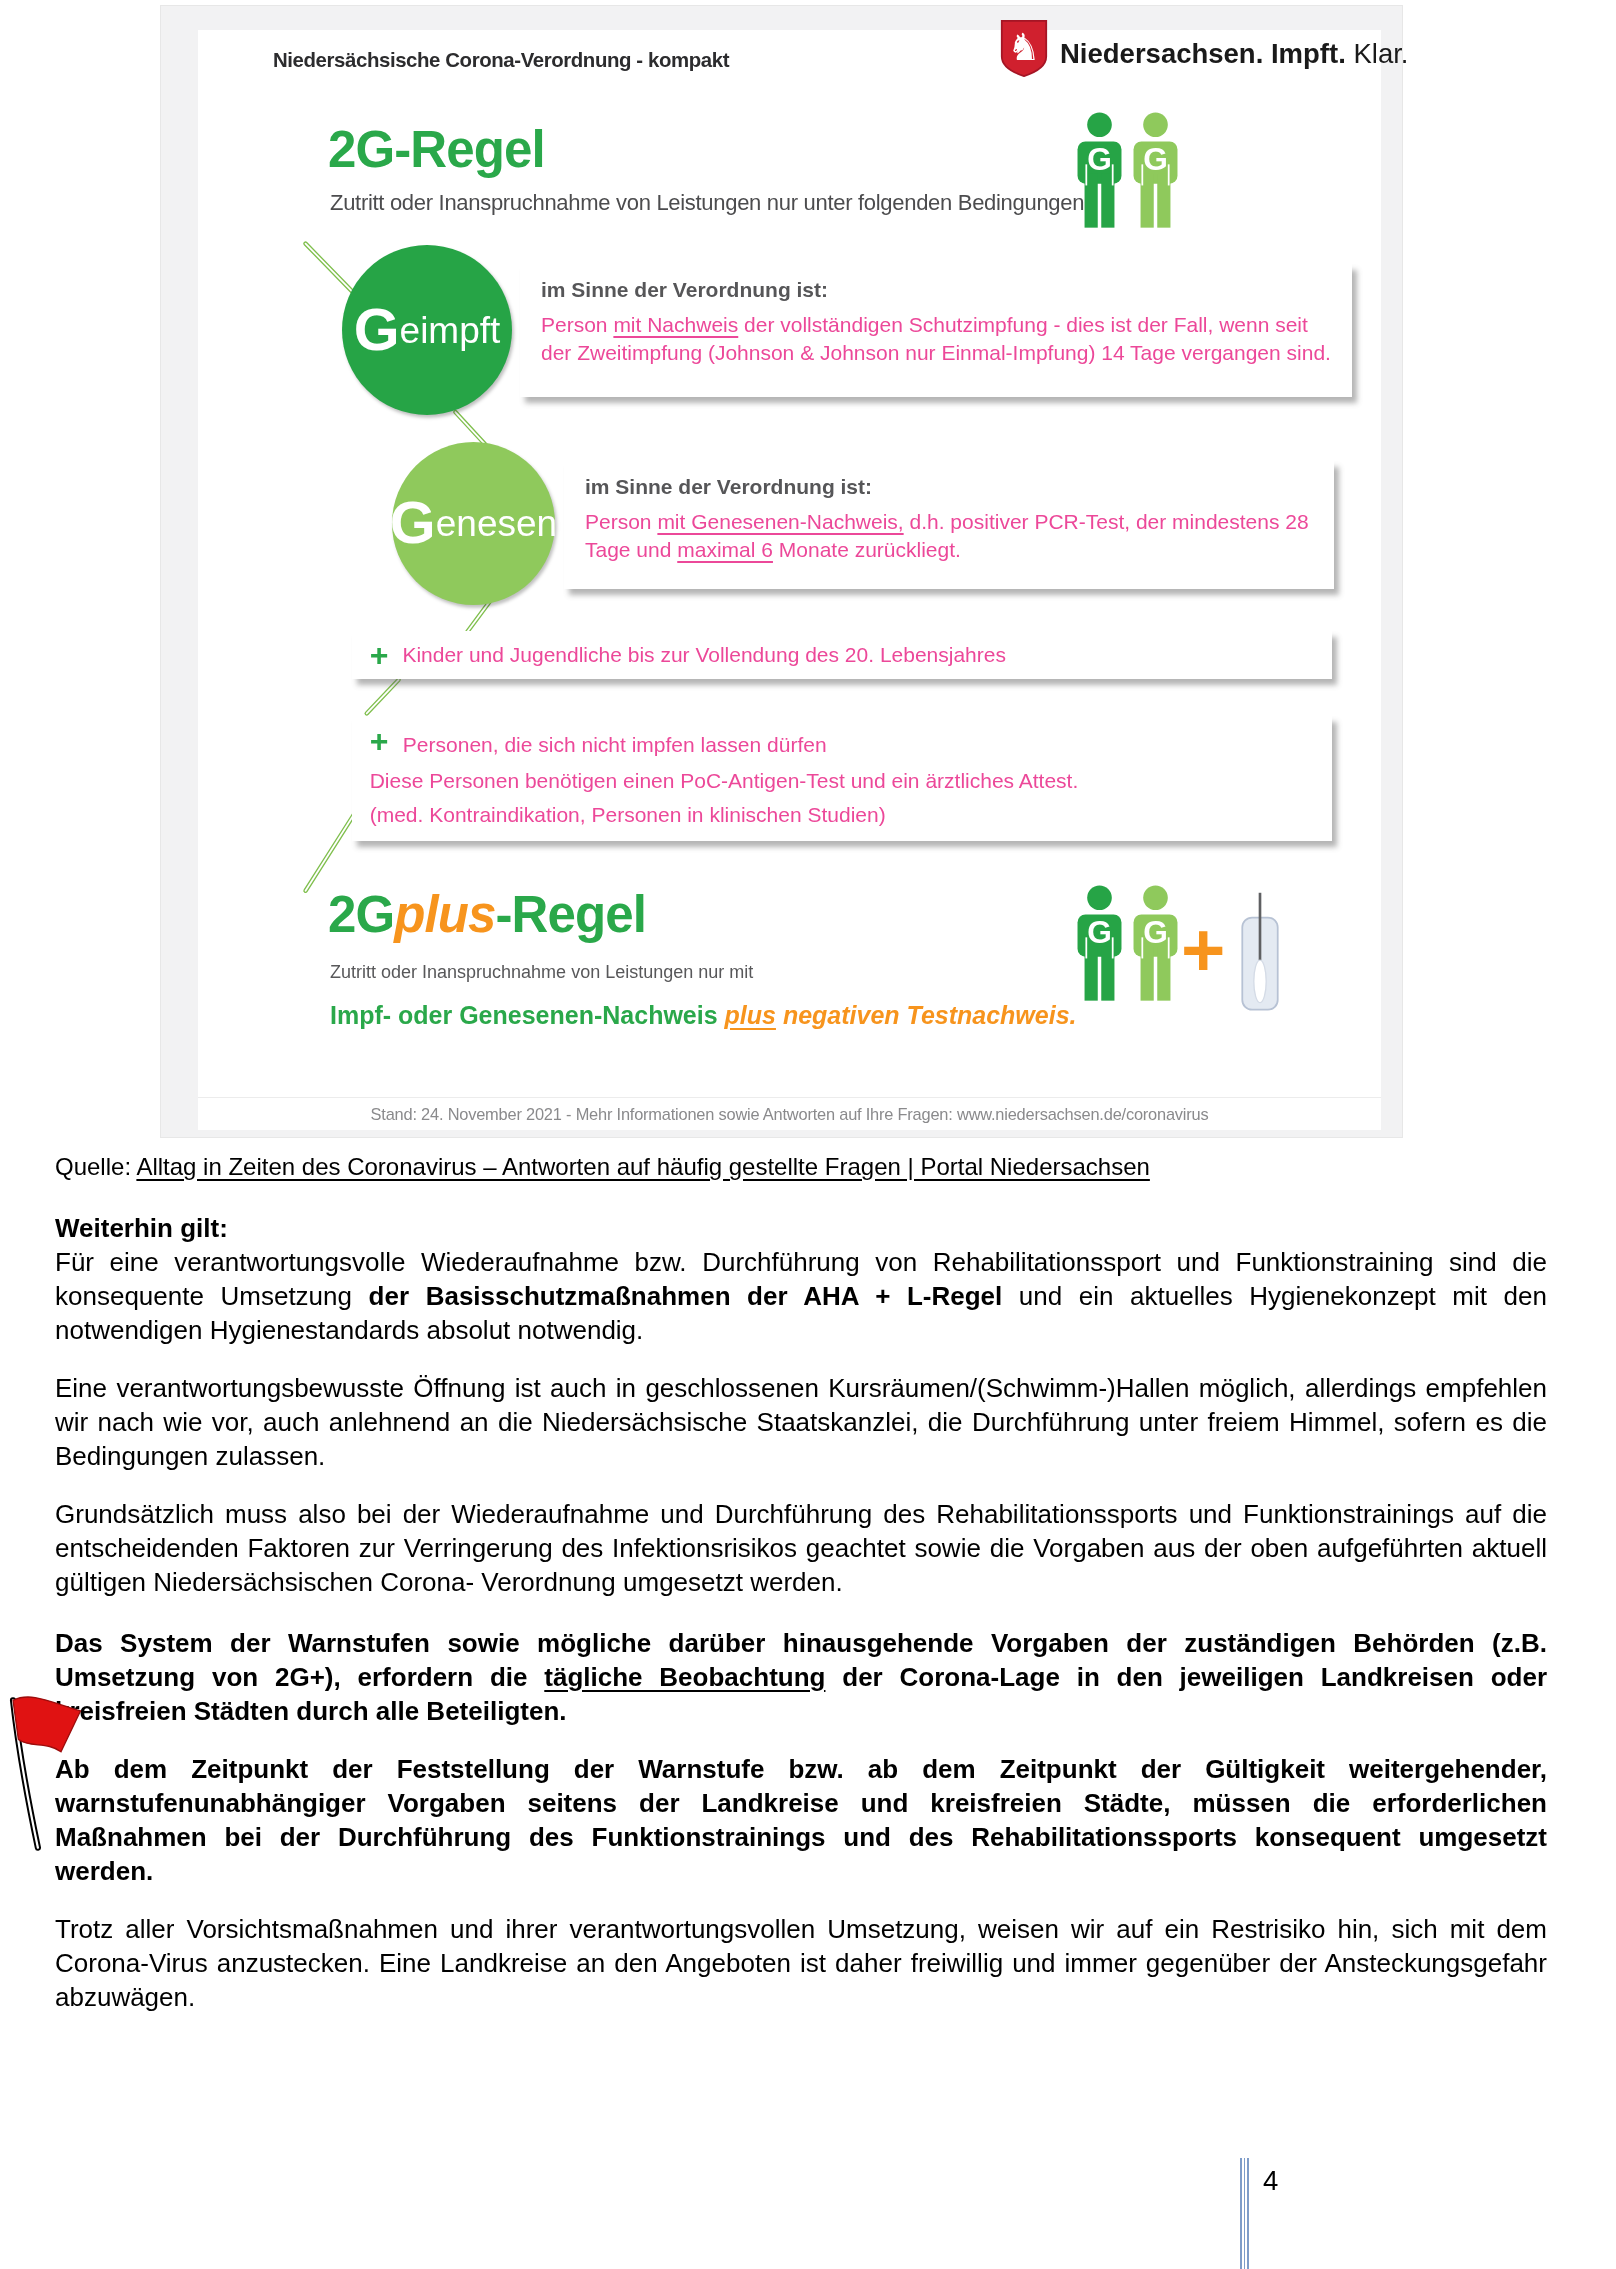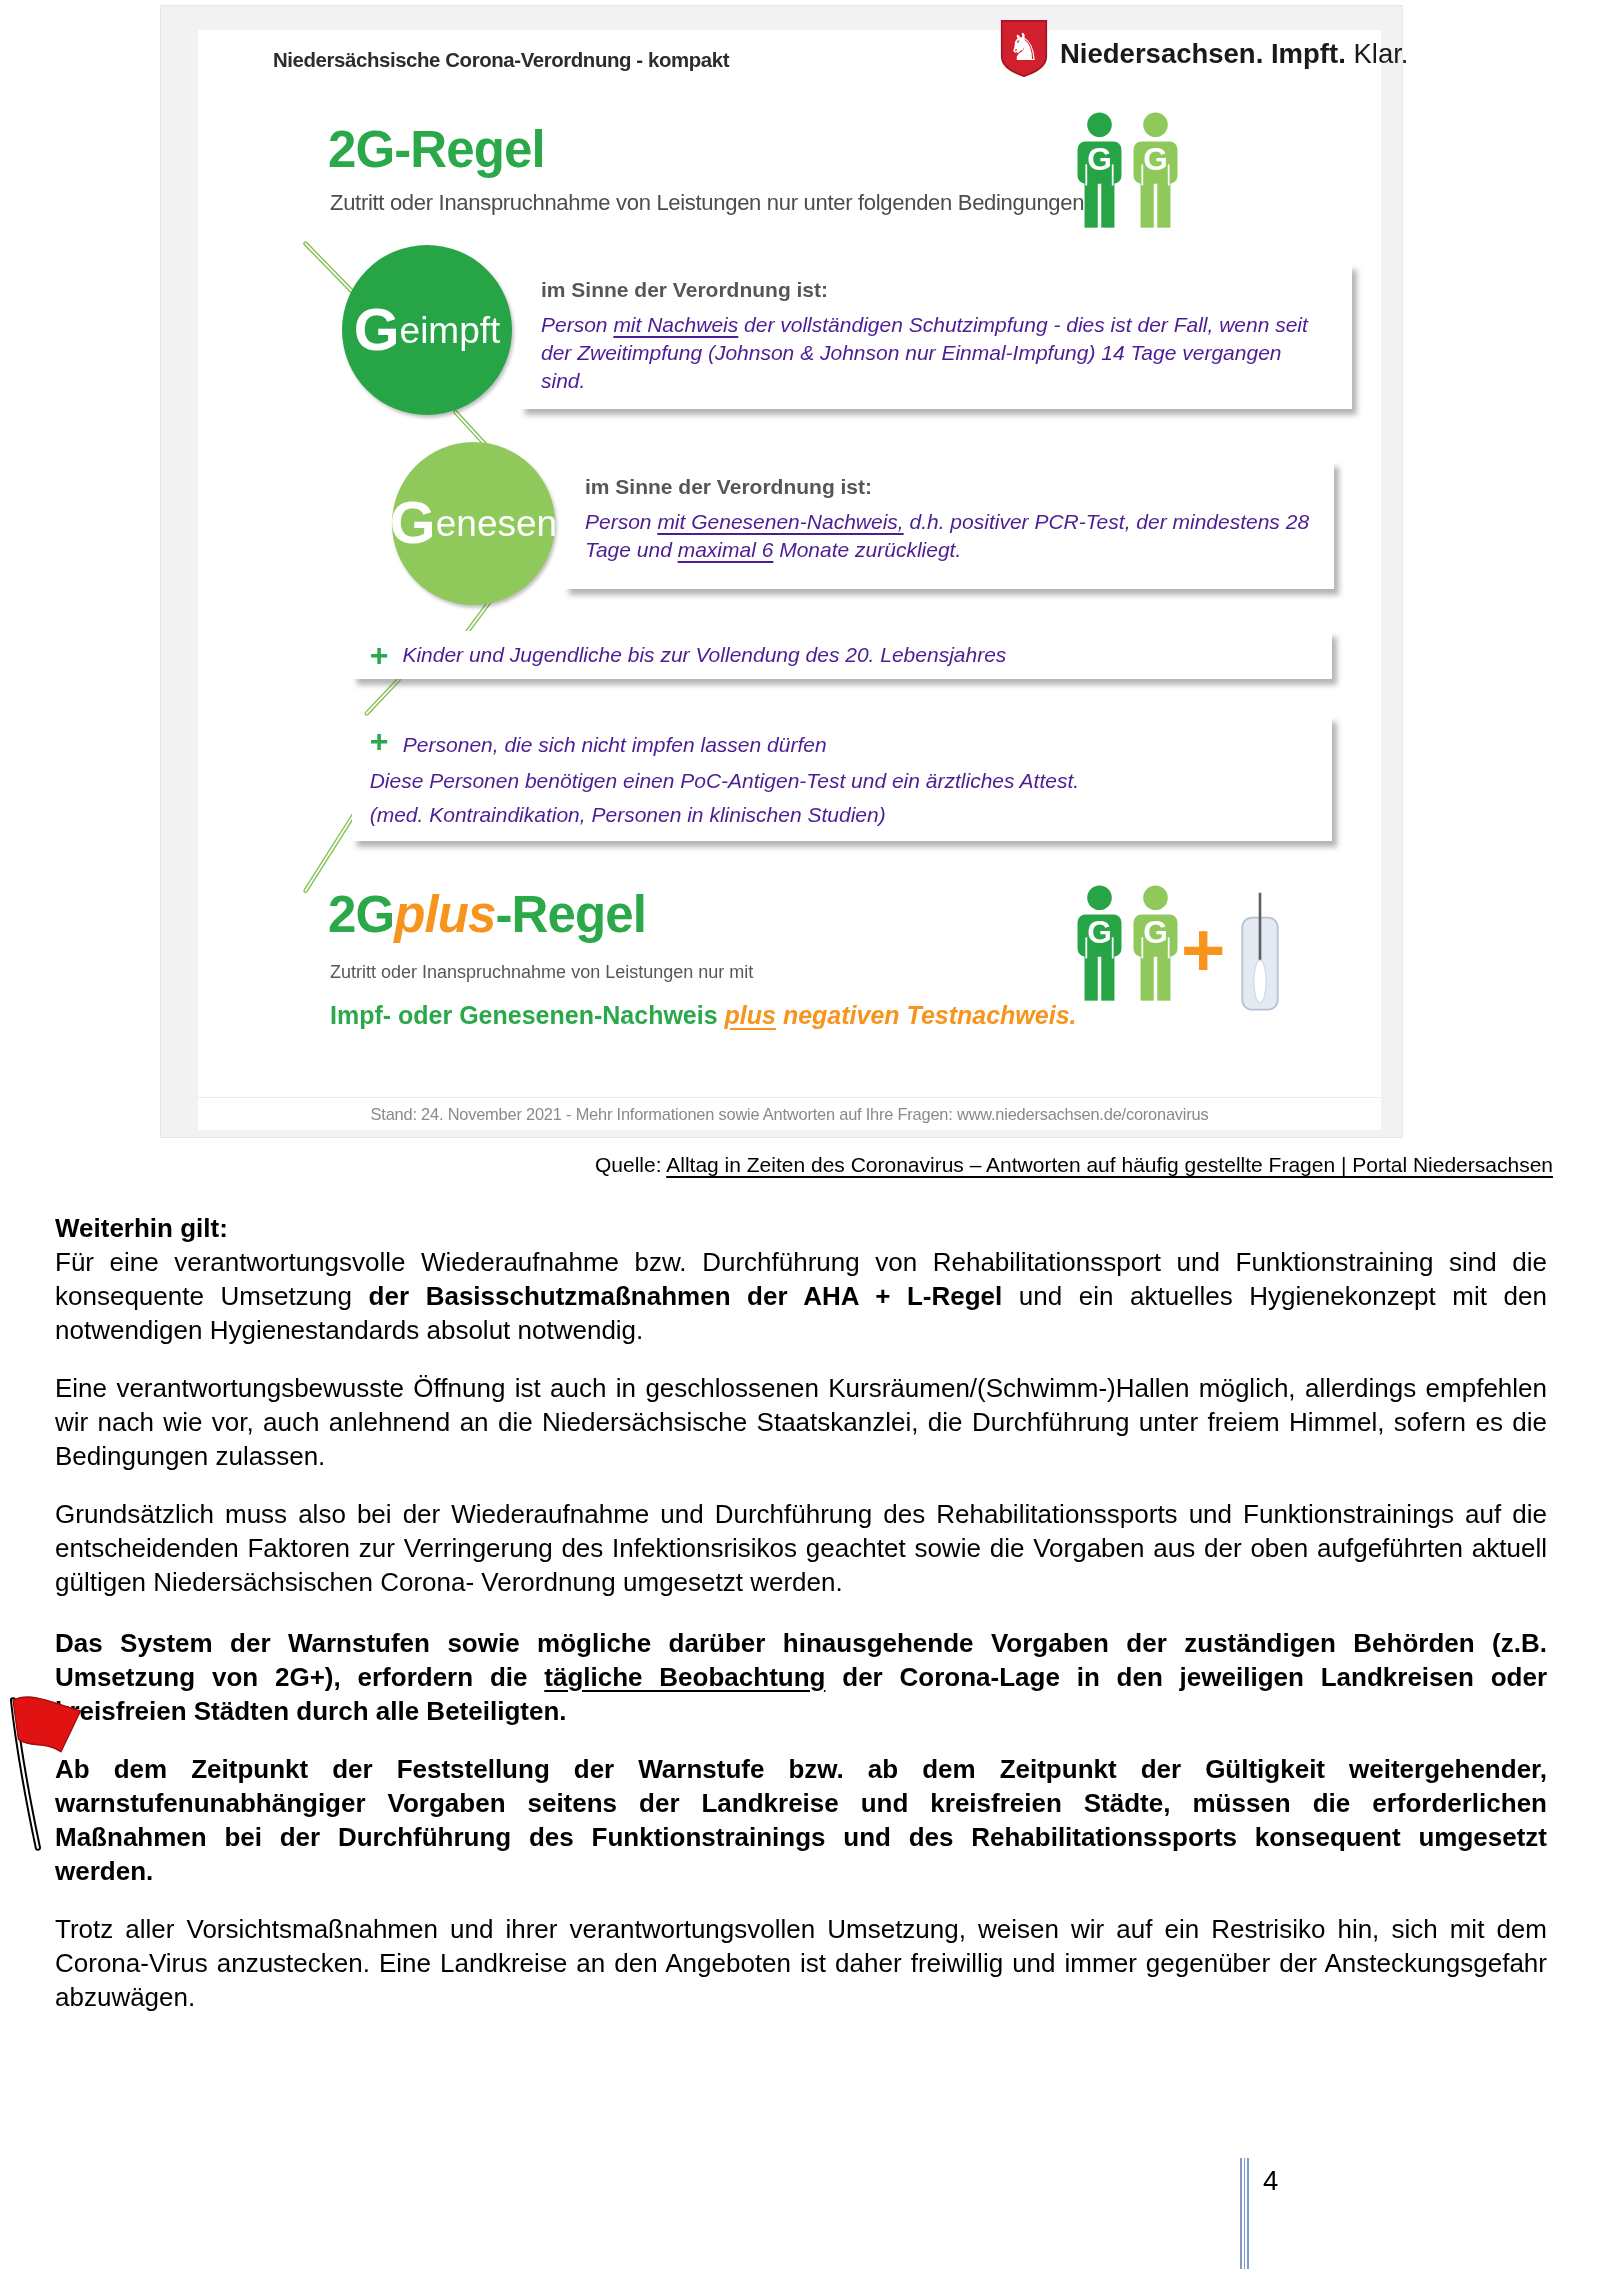--- a/index.html
+++ b/index.html
@@ -18,35 +18,35 @@
   .ig-logo-text .bold{font-weight:bold;}
   .ig-title{font-size:51px;font-weight:bold;color:#2aa84a;letter-spacing:-0.9px;line-height:1.05;}
   .ig-sub{font-size:22px;color:#4c4c4e;letter-spacing:-0.3px;}
   .g-circle{border-radius:50%;color:#fff;display:flex;align-items:center;justify-content:center;
     z-index:3;box-shadow:1.8px 2.7px 3.5px rgba(0,0,0,0.25);}
   .g-circle .big-g{font-size:59px;font-weight:bold;line-height:1;}
   .g-circle .rest{font-size:37px;line-height:1;}
   .info-box{background:#fff;box-shadow:5.3px 6.2px 5.3px rgba(90,90,90,0.45);
     box-sizing:border-box;padding:14px 21px;z-index:2;}
   .ig-box-h{font-weight:bold;color:#565658;font-size:21px;margin:0 0 8.9px 0;}
-  .ig-italic{font-style:italic;color:#4c1d95;font-size:21px;line-height:28px;}
+  .ig-italic{color:#ec4899;font-size:21px;line-height:28px;}
   .ig-italic .u{text-decoration:underline;text-underline-offset:3.5px;}
   .plus-box{background:#fff;box-shadow:5.3px 6.2px 5.3px rgba(90,90,90,0.45);box-sizing:border-box;z-index:2;}
   .plus-sign-green{color:#2aa84a;font-weight:bold;font-size:32px;line-height:1;}
   .gplus-title .t-green{color:#2aa84a;}
   .gplus-title .t-orange{color:#f7941d;font-style:italic;}
   .gplus-sub2{font-size:25px;font-weight:bold;white-space:nowrap;}
   .gplus-sub2 .green{color:#2aa84a;}
   .gplus-sub2 .orange{color:#f7941d;font-style:italic;}
   .gplus-sub2 .orange-u{color:#f7941d;font-style:italic;text-decoration:underline;text-underline-offset:4.4px;}
   .ig-footer{left:37px;top:1091px;width:1183px;height:32px;line-height:32px;text-align:center;
     font-size:16.4px;color:#8a8a8c;background:#fff;border-top:0.9px solid #ececec;letter-spacing:-0.2px;}
   .orange-plus-big{font-size:76px;font-weight:bold;color:#f7941d;line-height:1;}
   
-  .source-line{position:absolute;left:55px;top:1153px;width:1498px;font-size:21px;color:#000;text-align:right;}
+  .source-line{position:absolute;left:55px;top:1153px;width:1498px;font-size:24px;color:#000;}
   .source-line a{color:#000;text-decoration:underline;text-underline-offset:4.4px;}
   .doc-content{position:absolute;left:55px;top:1211px;width:1492px;font-size:26px;
     line-height:34px;text-align:justify;color:#000;}
   .doc-content p{margin:0 0 24px 0;}
   .doc-content .h{font-weight:bold;margin:0;}
   .doc-content .b{font-weight:bold;}
   .doc-content .bu{font-weight:bold;text-decoration:underline;text-underline-offset:4.4px;}
   .p-flag{margin-top:26.6px !important;}
   .flag-icon{position:absolute;left:3.5px;top:1695px;width:82px;height:158px;}
   .page-number{position:absolute;left:1263px;top:2165px;font-size:27.5px;color:#000;}

